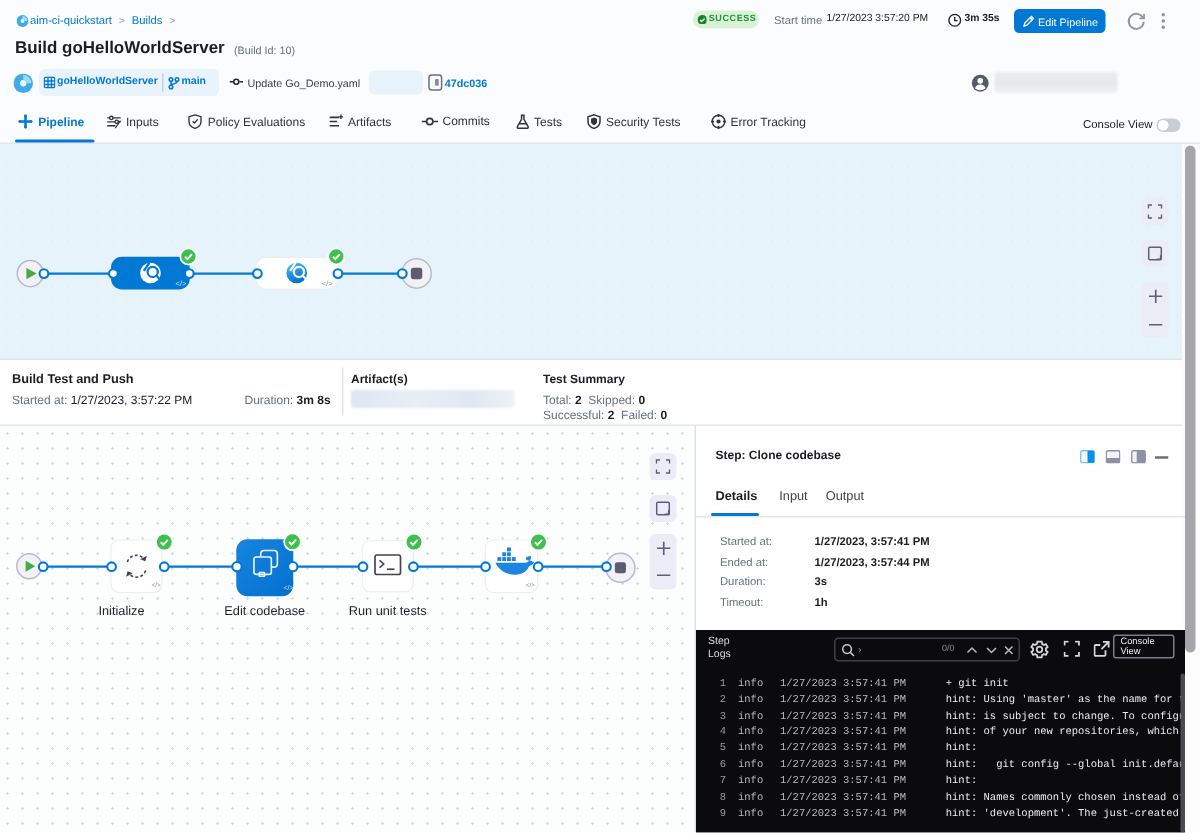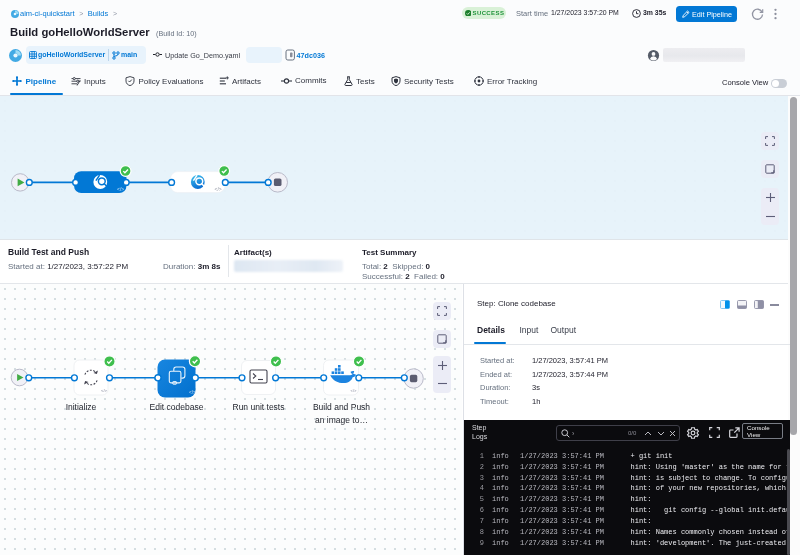--- a/index.html
+++ b/index.html
@@ -48,27 +48,27 @@
   .ip-grey { color:#66707f; font-size:8px; }
   .ip-dark { color:#1c1c28; font-size:8px; }
   .ip-bold { color:#1c1c28; font-size:8px; font-weight:700; }
   #ip-div { left:228px; top:245px; width:1px; height:32px; background:#e3e6ea; }
   #ip-artblur { left:234px; top:259.5px; width:109px; height:12px; border-radius:2px; background:linear-gradient(90deg,#dde7f2,#e8eef6 40%,#dfe8f2 75%,#eef2f8); filter:blur(0.8px); }
   
   #execarea { left:0; top:284px; width:462px; height:271px; background-color:#fcfdfd;
     background-image:radial-gradient(circle,#d2dcdf 0.7px,rgba(0,0,0,0) 0.8px); background-size:10px 10px; }
   
   #rightpanel { left:464px; top:284px; width:326px; height:271px; background:#fff; border-left:1.5px solid #dde0e6; margin-left:-1.5px; }
-  #steptitle { left:477px; top:299px; font-size:8px; font-weight:400; color:#1c1c28; }
+  #steptitle { left:477px; top:299px; font-size:8px; font-weight:700; color:#1c1c28; }
   #steptabs-border { left:464px; top:344px; width:326px; height:1px; background:#e3e6ea; }
   .steptab { position:absolute; top:325px; font-size:8.5px; color:#3c414d; }
   #dtab { font-weight:700; color:#1c1c28; }
   #dtab-underline { left:474px; top:342px; width:32px; height:2.2px; background:#0278d5; border-radius:1px; }
   .trow-l { position:absolute; left:480px; font-size:7.5px; color:#66707f; }
-  .trow-v { position:absolute; left:532px; font-size:7.5px; font-weight:400; color:#1c1c28; }
+  .trow-v { position:absolute; left:543px; font-size:7.5px; font-weight:700; color:#1c1c28; }
   
   #console { left:464px; top:420px; width:326px; height:135px; background:#0b0b0e; color:#e6e6e6; }
   #console .hdr { position:absolute; font-size:7px; color:#dcdce0; }
   #searchbox { left:92px; top:4.5px; width:124px; height:16px; border:1px solid #3f3f49; border-radius:3px; }
   #consolebtn { left:278px; top:2.5px; width:41px; height:16.5px; border:1px solid #797d86; border-radius:2px; }
   #consolebtn div { position:absolute; left:4px; top:1.5px; font-size:6.2px; line-height:6.8px; color:#f0f0f2; }
   .logline { position:absolute; left:0; width:326px; height:10.5px; font-family:"Liberation Mono",monospace; font-size:7px; white-space:pre; overflow:hidden; }
   .ln { position:absolute; width:20px; text-align:right; color:#9a9aa0; }
   .li { position:absolute; left:28px; color:#b9b9c0; }
   .lt { position:absolute; left:56px; color:#b9b9c0; }
@@ -382,21 +382,20 @@
       <path d="M192.7 77.3 L194.3 79 L197.4 75.7" fill="none" stroke="#fff" stroke-width="1.3"></path>
       <circle cx="276" cy="77.4" r="5.6" fill="#3fbf4d" stroke="#fff" stroke-width="1.2"></circle>
       <path d="M273.7 77.5 L275.3 79.2 L278.4 75.9" fill="none" stroke="#fff" stroke-width="1.3"></path>
       <circle cx="359" cy="77.4" r="5.6" fill="#3fbf4d" stroke="#fff" stroke-width="1.2"></circle>
       <path d="M356.7 77.5 L358.3 79.2 L361.4 75.9" fill="none" stroke="#fff" stroke-width="1.3"></path>
     </g>
   </svg>
   <div class="nodelabel" style="left:41px;top:400.5px;width:80px">Initialize</div>
   <div class="nodelabel" style="left:126.5px;top:400.5px;width:100px">Edit codebase</div>
   <div class="nodelabel" style="left:208.5px;top:400.5px;width:100px">Run unit tests</div>
-  <div class="nodelabel" style="left:291.5px;top:400.5px;width:100px">Build and Push<br>an image to…</div>
   <div class="toolbtn" style="left:433px;top:301.5px">
     <svg style="position:absolute;left:4px;top:4px" width="10" height="10" viewBox="0 0 10 10" fill="none" stroke="#5d5e78" stroke-width="1">
         <path d="M0.6 3 V0.6 H3 M7 0.6 H9.4 V3 M9.4 7 V9.4 H7 M3 9.4 H0.6 V7"></path>
       </svg>
   </div>
   <div class="toolbtn" style="left:433px;top:329.5px">
     <svg style="position:absolute;left:4px;top:4px" width="10" height="10" viewBox="0 0 10 10" fill="none" stroke="#5d5e78" stroke-width="1">
         <rect x="0.8" y="0.8" width="8.4" height="8.4" rx="0.8"></rect>
         <path d="M6.2 8.8 L8.8 8.8 L8.8 6.2" stroke-width="1.1"></path>
       </svg>

